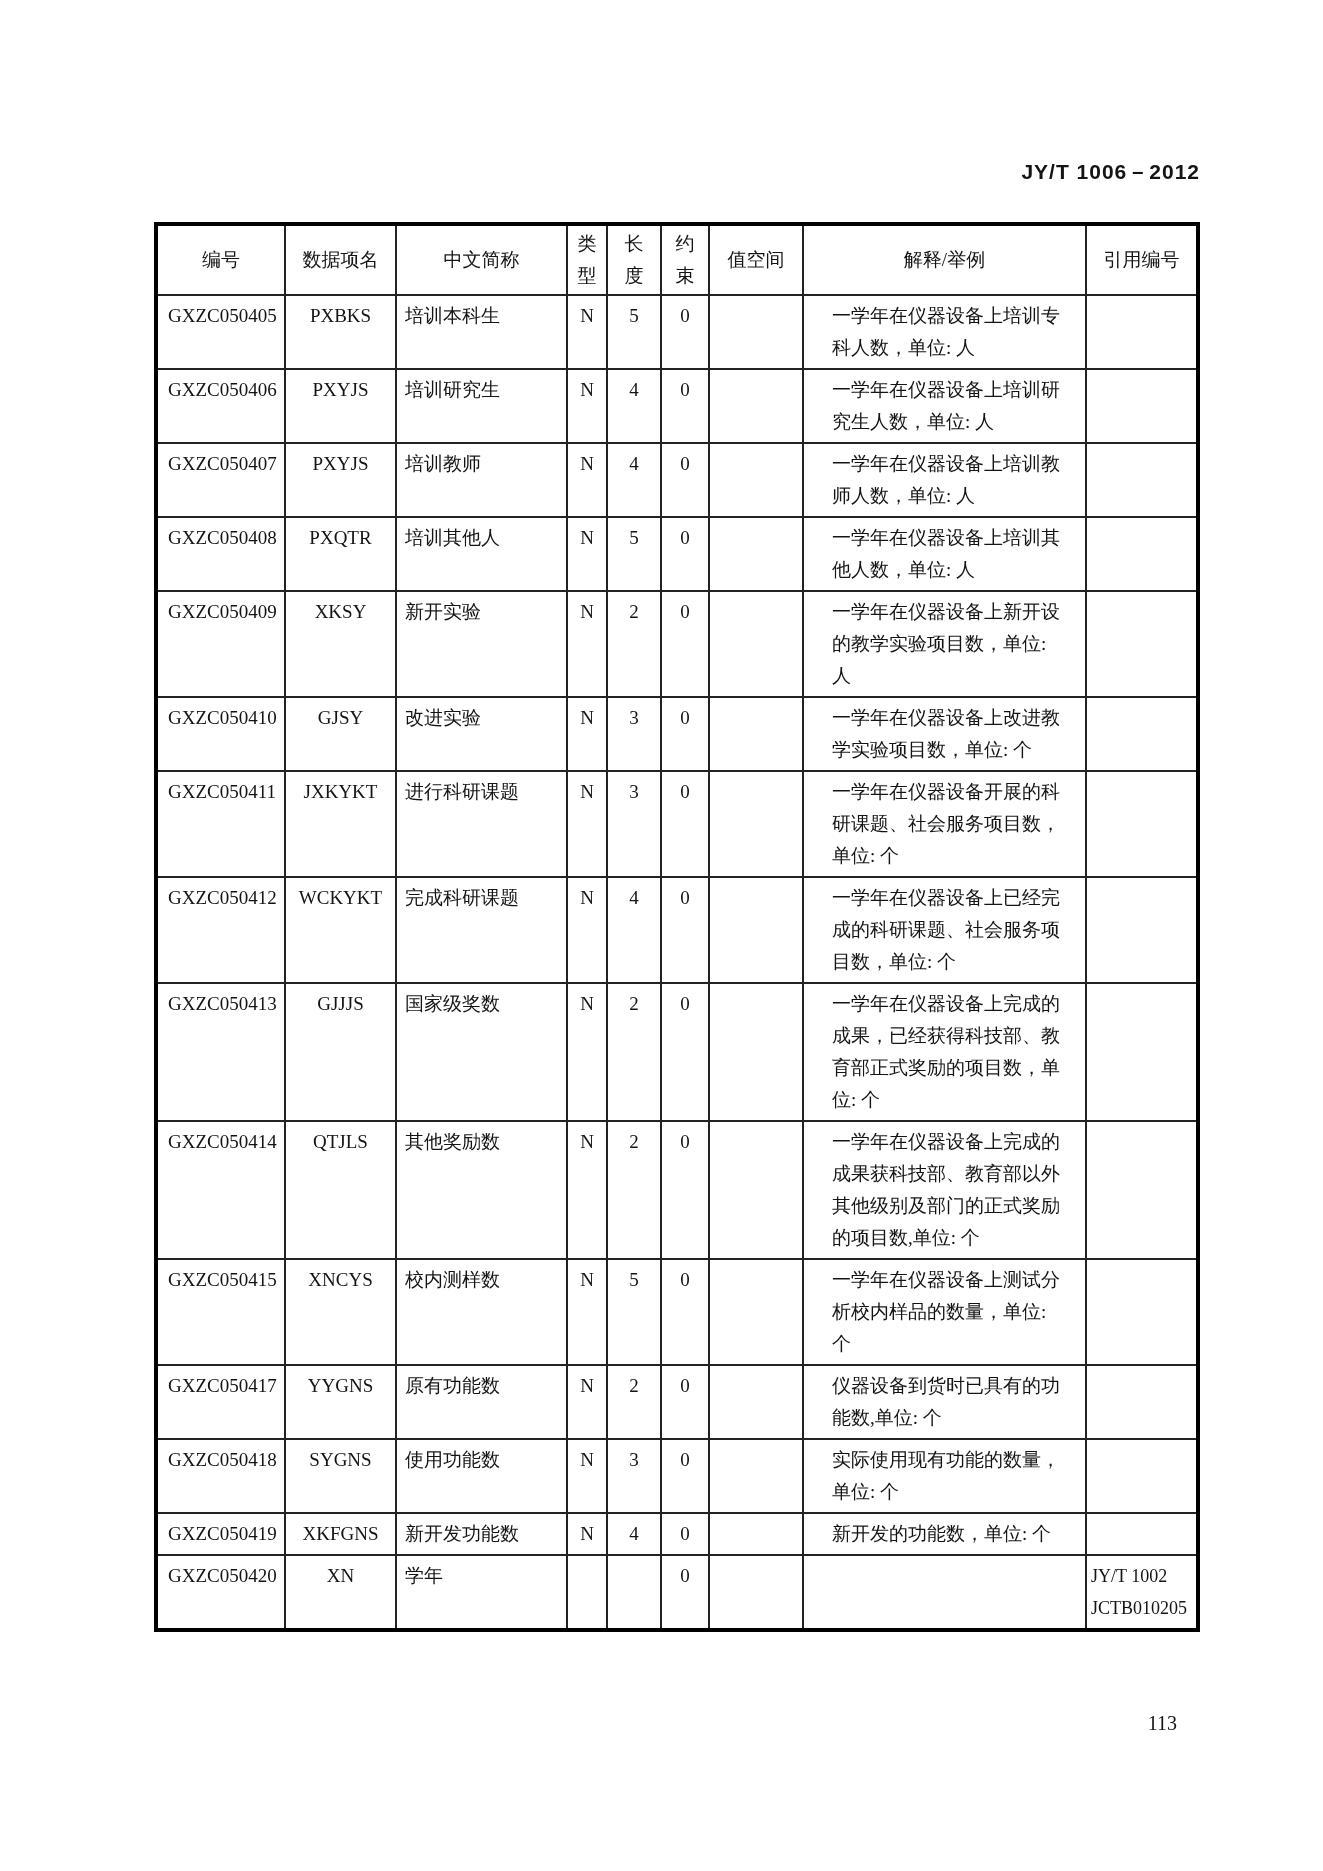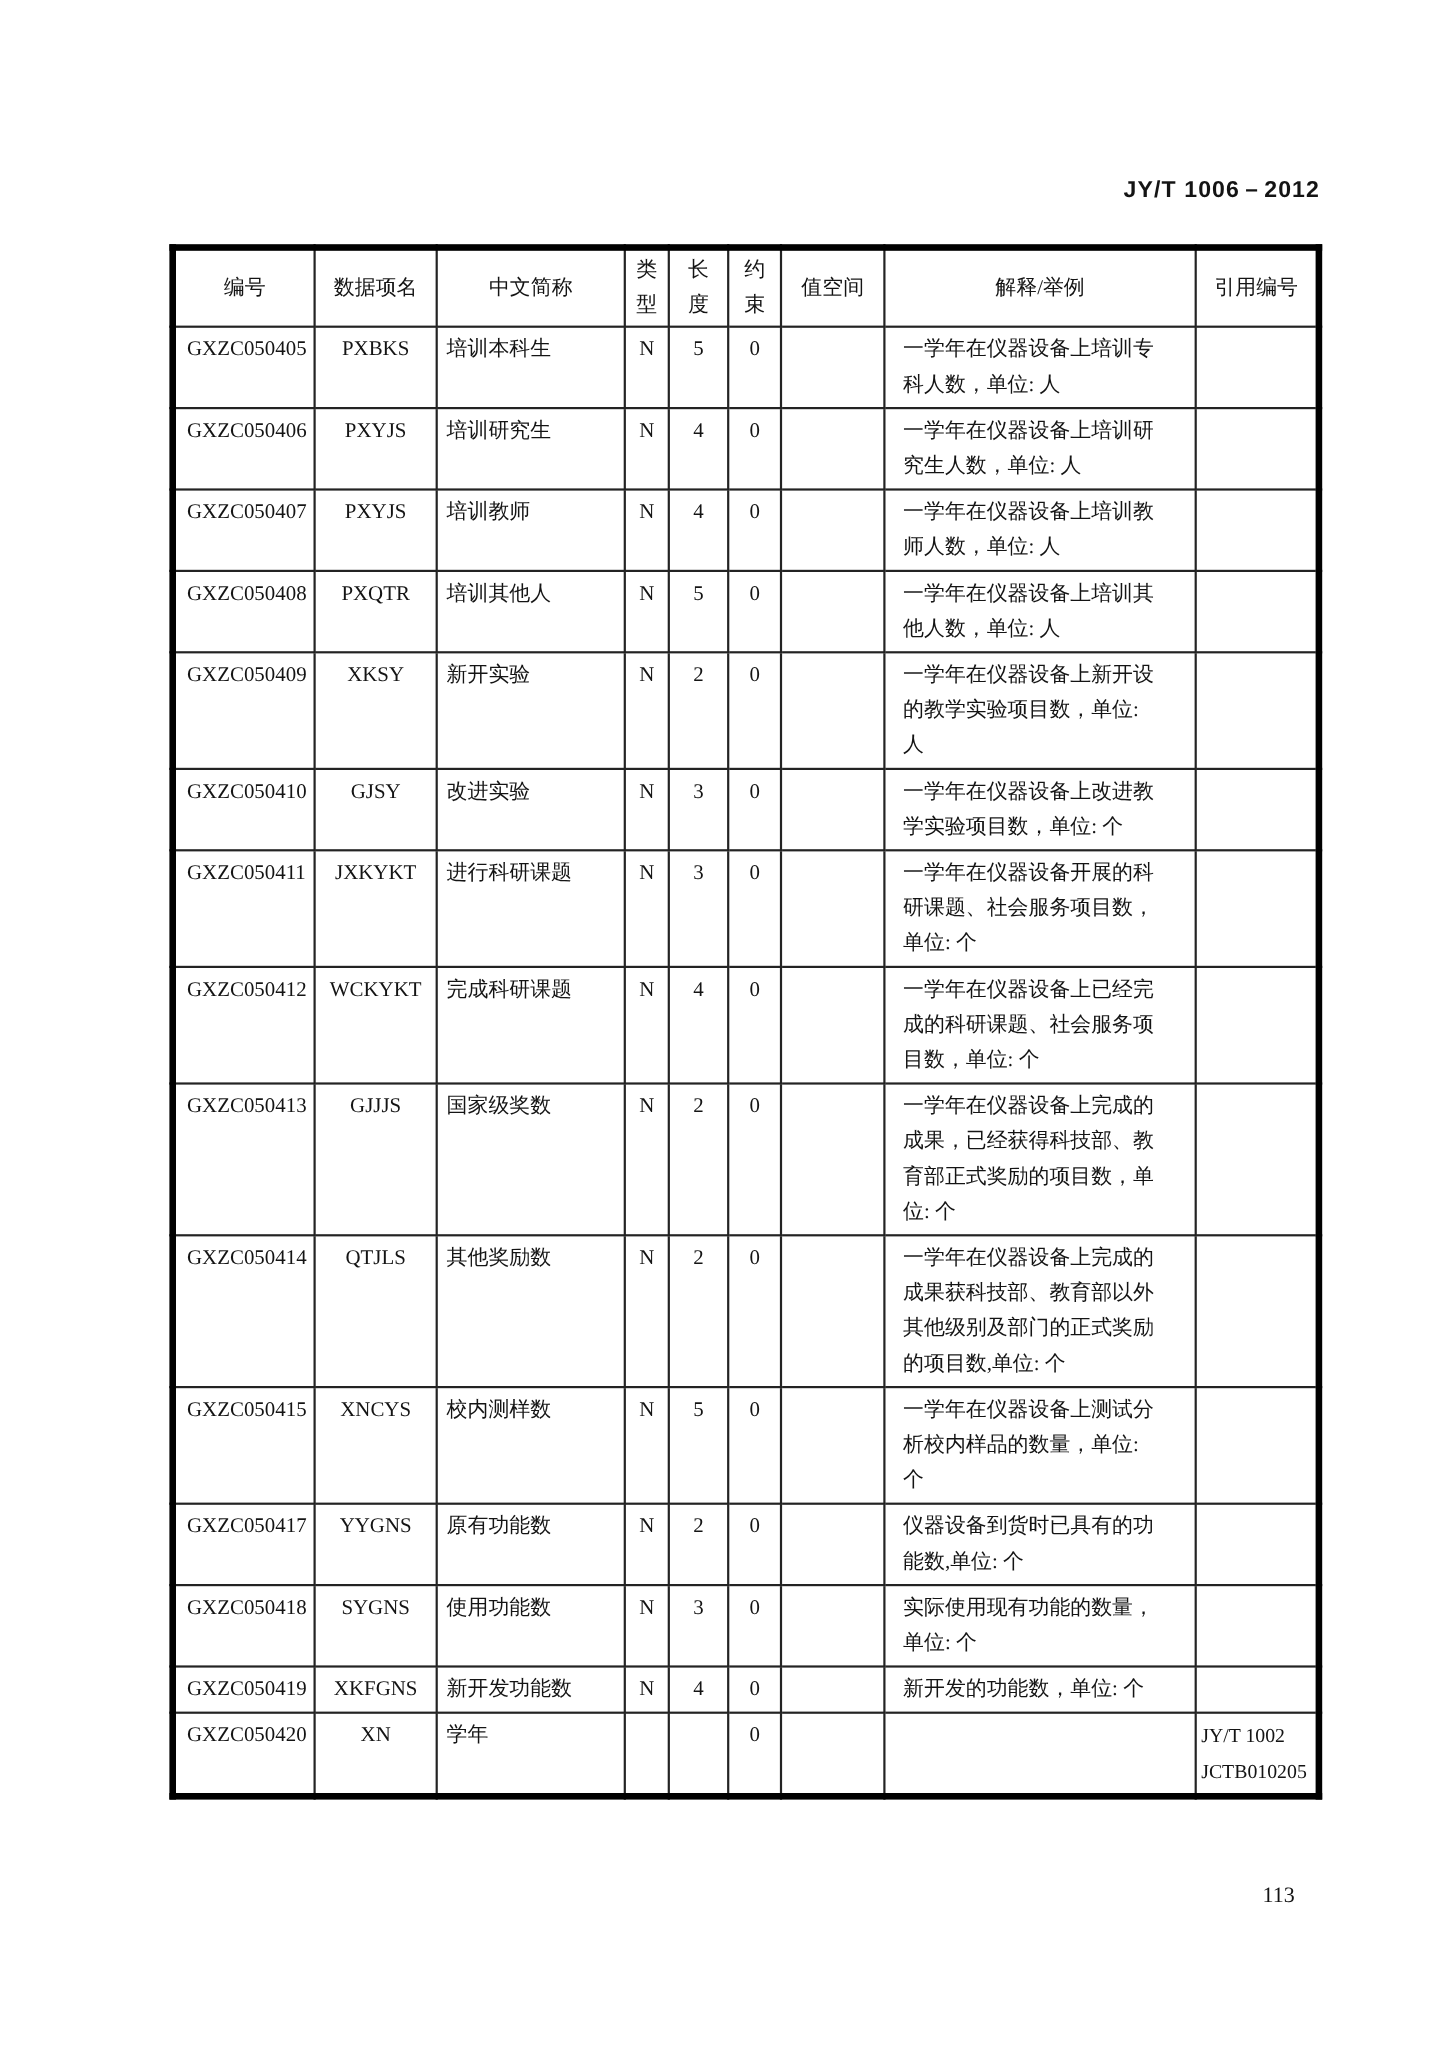--- a/index.html
+++ b/index.html
@@ -9,38 +9,38 @@
     font-family:"Liberation Serif","DejaVu Serif",serif;
   }
   .doc-code {
     position:absolute; top:158px; right:123px;
     font-size:21px; font-weight:600; letter-spacing:1px;
     font-family:Liberation Sans, sans-serif;
   }
   table.dict {
     position:absolute; left:154px; top:222px;
     width:1042px; table-layout:fixed; border-collapse:collapse;
-    border:6px solid #000000;
+    border:4px solid #000000;
   }
   .dict th, .dict td {
     border:2px solid #232323;
     font-size:19px; line-height:32px;
     font-weight:normal;
     overflow:hidden;
   }
   .dict th {
     text-align:center; vertical-align:middle;
     white-space:pre-line; padding:2px 2px;
   }
   .dict td { vertical-align:top; padding:4px 8px; }
   td.c-id   { padding-left:10px; }
   td.c-name { padding-left:8px;text-align:center; }
   td.c-cn   { padding-left:8px; }
   td.c-type, td.c-len, td.c-constraint { text-align:center; padding-left:2px; padding-right:2px; }
-  td.c-explain { padding-left:16px; padding-right:4px; white-space:pre; }
+  td.c-explain { padding-left:28px; padding-right:4px; white-space:pre; }
   td.c-ref  { white-space:pre; font-size:18px; padding:4px 4px 4px 4px; }
   .page-num {
     position:absolute; top:1712px; right:146px; font-size:20px;margin-left:41px;
   }
 </style>
 </head>
 <body>
 
 <div class="doc-code">JY/T 1006－2012</div>
 

